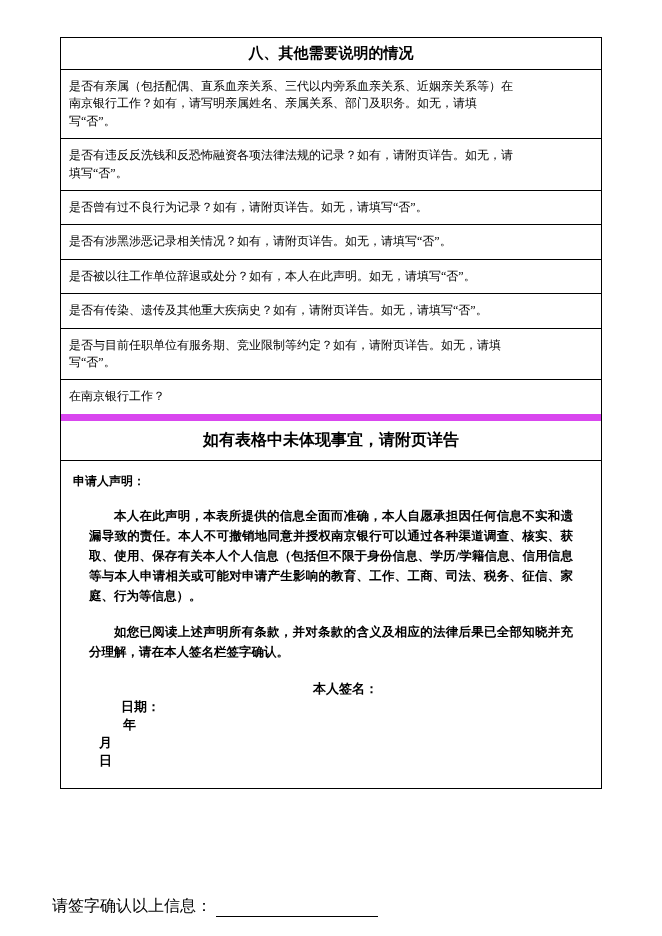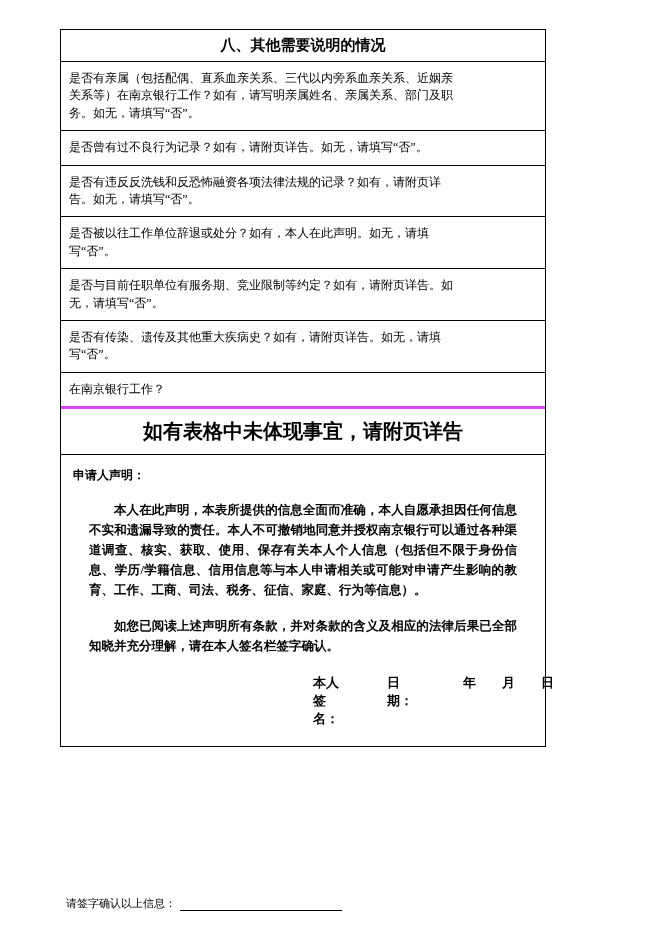--- a/index.html
+++ b/index.html
@@ -6,22 +6,22 @@
   .page{
     position:relative;
     width:662px;height:936px;
     background:#ffffff;
     font-family:"Liberation Serif", serif;
     color:#000;
     overflow:hidden;
   }
   .form-box{
     position:absolute;
-    left:60px;top:29px;
-    width:486px;
+    left:60px;top:37px;
+    width:542px;
     border:1px solid #000;
     box-sizing:border-box;
     background:#fff;
   }
   .title-row{
     text-align:center;
     font-weight:bold;
     font-size:15px;
     padding:6px 4px;
   }
@@ -37,24 +37,24 @@
     padding:8px 8px;
     display:flex;
     align-items:center;
   }
   .a-cell{
     width:78px;
     border-left:1px solid #000;
     box-sizing:border-box;
   }
   .note-row{
-    border-top:3px solid #d946ef;
+    border-top:7px solid #d946ef;
     text-align:center;
     font-weight:bold;
-    font-size:20px;
+    font-size:16px;
     padding:9px 4px;
   }
   .decl-box{
     border-top:1px solid #000;
     padding:12px 12px 14px 12px;
   }
   .decl-title{
     margin:0 0 4px 0;
     font-weight:bold;
     font-size:12px;
@@ -66,30 +66,31 @@
     line-height:1.6;
     text-indent:2em;
     text-align:justify;
   }
   .sig-row{
     display:flex;
     font-weight:bold;
     font-size:13px;
     margin-top:18px;
     margin-bottom:4px;
+    flex-direction:column;
   }
   .sig-label{margin-left:240px;}
   .date-label{margin-left:48px;}
   .unit-year{margin-left:50px;}
   .unit-month{margin-left:26px;}
   .unit-day{margin-left:26px;}
   .footer-line{
     position:absolute;
-    left:66px;top:896px;
-    font-size:11px;
+    left:52px;top:896px;
+    font-size:16px;
     font-family:Liberation Sans, sans-serif;
   }
   .sign-underline{
     display:inline-block;
     width:162px;
     border-bottom:1px solid #000;
     height:12px;
     vertical-align:bottom;
     margin-left:4px;
   }
@@ -102,42 +103,46 @@
   <div class="form-box">
 
     <div class="title-row">八、其他需要说明的情况</div>
 
     <div class="q-row">
       <div class="q-cell">是否有亲属（包括配偶、直系血亲关系、三代以内旁系血亲关系、近姻亲关系等）在南京银行工作？如有，请写明亲属姓名、亲属关系、部门及职务。如无，请填写“否”。</div>
       <div class="a-cell"></div>
     </div>
 
     <div class="q-row">
+      <div class="q-cell">是否有违反反洗钱和反恐怖融资各项法律法规的记录？如有，请附页详告。如无，请填写“否”。</div>
+      <div class="a-cell"></div>
+    </div>
+
+    <div class="q-row">
       <div class="q-cell">是否曾有过不良行为记录？如有，请附页详告。如无，请填写“否”。</div>
       <div class="a-cell"></div>
     </div>
 
     <div class="q-row">
-      <div class="q-cell">是否有违反反洗钱和反恐怖融资各项法律法规的记录？如有，请附页详告。如无，请填写“否”。</div>
+      <div class="q-cell">是否有涉黑涉恶记录相关情况？如有，请附页详告。如无，请填写“否”。</div>
       <div class="a-cell"></div>
     </div>
-
 
     <div class="q-row">
       <div class="q-cell">是否被以往工作单位辞退或处分？如有，本人在此声明。如无，请填写“否”。</div>
       <div class="a-cell"></div>
     </div>
 
     <div class="q-row">
-      <div class="q-cell">是否与目前任职单位有服务期、竞业限制等约定？如有，请附页详告。如无，请填写“否”。</div>
+      <div class="q-cell">是否有传染、遗传及其他重大疾病史？如有，请附页详告。如无，请填写“否”。</div>
       <div class="a-cell"></div>
     </div>
 
     <div class="q-row">
-      <div class="q-cell">是否有传染、遗传及其他重大疾病史？如有，请附页详告。如无，请填写“否”。</div>
+      <div class="q-cell">是否与目前任职单位有服务期、竞业限制等约定？如有，请附页详告。如无，请填写“否”。</div>
       <div class="a-cell"></div>
     </div>
 
     <div class="q-row">
       <div class="q-cell">在南京银行工作？</div>
       <div class="a-cell"></div>
     </div>
 
     <div class="note-row">如有表格中未体现事宜，请附页详告</div>
 

